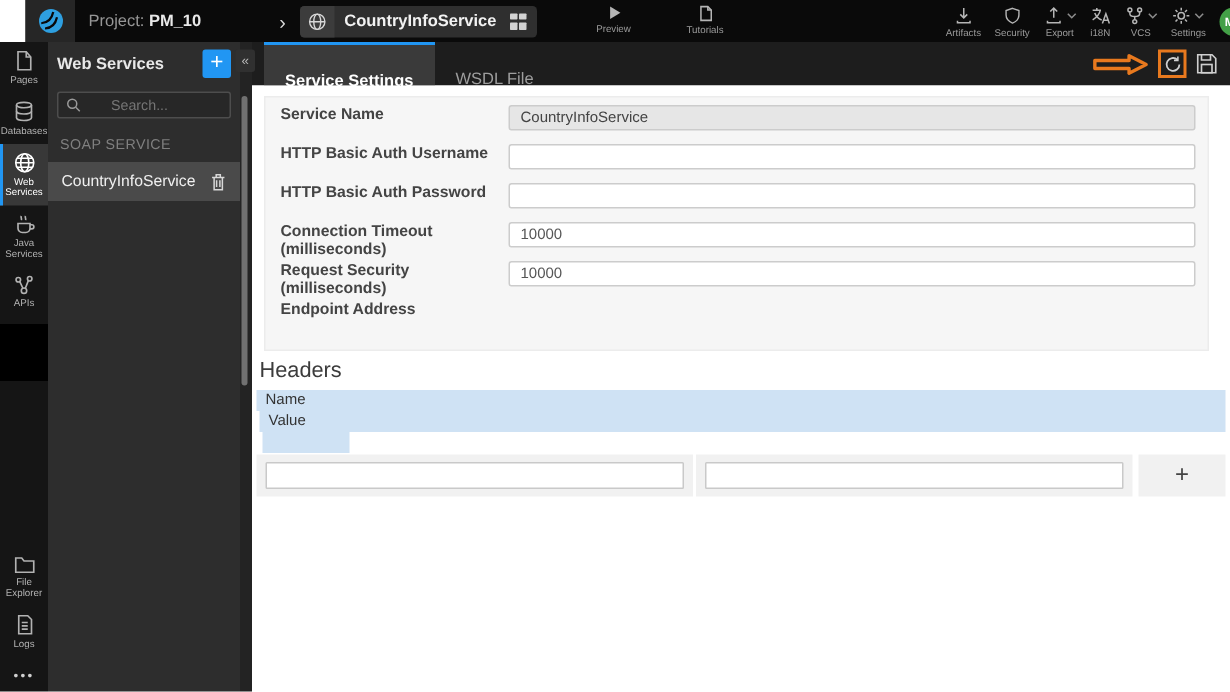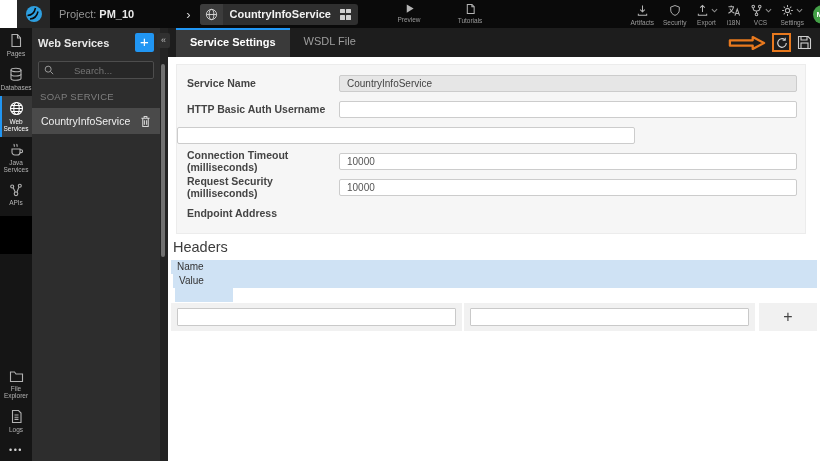--- a/index.html
+++ b/index.html
@@ -55,29 +55,29 @@
   
   .strip { position:absolute; left:160px; top:28px; width:8px; height:433px; background:#232323; z-index:8; }
   .collapse-btn { position:absolute; left:157px; top:33px; width:13px; height:15px; background:#303030;
     border-radius:2px; color:#b8b8b8; font-size:9px; line-height:14px; text-align:center; z-index:12; cursor:pointer; }
   .scroll-thumb { position:absolute; left:161px; top:64px; width:4px; height:193px; background:#707070;
     border-radius:2px; z-index:12; }
 
   
   .main { position:absolute; left:168px; top:28px; width:652px; height:433px; }
   .tabbar { height:29px; background:#1d1d1d; display:flex; padding-left:8px; }
-  .tab { height:29px; padding:0 14px; font-size:11px; color:#9e9e9e; line-height:27px; cursor:pointer; }
+  .tab { height:29px; padding:12px 14px; font-size:11px; color:#9e9e9e; line-height:27px; cursor:pointer; }
   .tab.active { background:#3a3a3a; color:#fff; font-weight:bold; border-top:2px solid #2196f3; line-height:25px; }
   .tab-actions { position:absolute; right:8px; top:33px; display:flex; align-items:center; gap:6px; z-index:15; }
   .reload-btn { width:19px; height:19px; border:2px solid #e8791e; display:flex; align-items:center; justify-content:center; cursor:pointer; }
   .content { position:relative; background:#fff; height:404px; }
 
   .form-card { position:absolute; left:8px; top:7px; width:630px; height:170px;
     background:#f6f6f6; border:1px solid #ececec; padding-top:5px; }
-  .form-row { display:flex; align-items:center; height:26px; }
+  .form-row { display:flex; align-items:flex-start; height:26px; }
   .form-row label { width:162px; padding-left:10px; font-size:10.5px; font-weight:bold; color:#444; }
   .form-row input { width:458px; height:17px; border:1px solid #ccc; border-radius:2px; background:#fff;
     font-size:10px; color:#555; padding:0 7px; font-family:"Liberation Sans",sans-serif; outline:none; }
   .form-row input[disabled] { background:#e6e6e6; color:#444; }
 
   .headers-title { position:absolute; left:5px; top:182px; font-size:14.5px; color:#3c3c3c; }
   .htable { position:absolute; left:3px; top:203px; width:646px; }
   .hrow { display:flex;flex-direction:column; }
   .th { background:#cfe2f4; font-size:10px; color:#333; height:14px; line-height:14px; padding:0 6px; }
   .th.c-name { flex:1; }
@@ -301,20 +301,21 @@
     <div class="form-card">
       <div class="form-row">
         <label>Service Name</label>
         <input disabled="" value="CountryInfoService" style="">
       </div>
       <div class="form-row">
         <label>HTTP Basic Auth Username</label>
         <input value="" style="">
       </div>
       <div class="form-row">
+        <label>HTTP Basic Auth Password</label>
         <input value="" style="">
       </div>
       <div class="form-row">
         <label>Connection Timeout (milliseconds)</label>
         <input value="10000" style="">
       </div>
       <div class="form-row">
         <label>Request Security (milliseconds)</label>
         <input value="10000" style="">
       </div>

